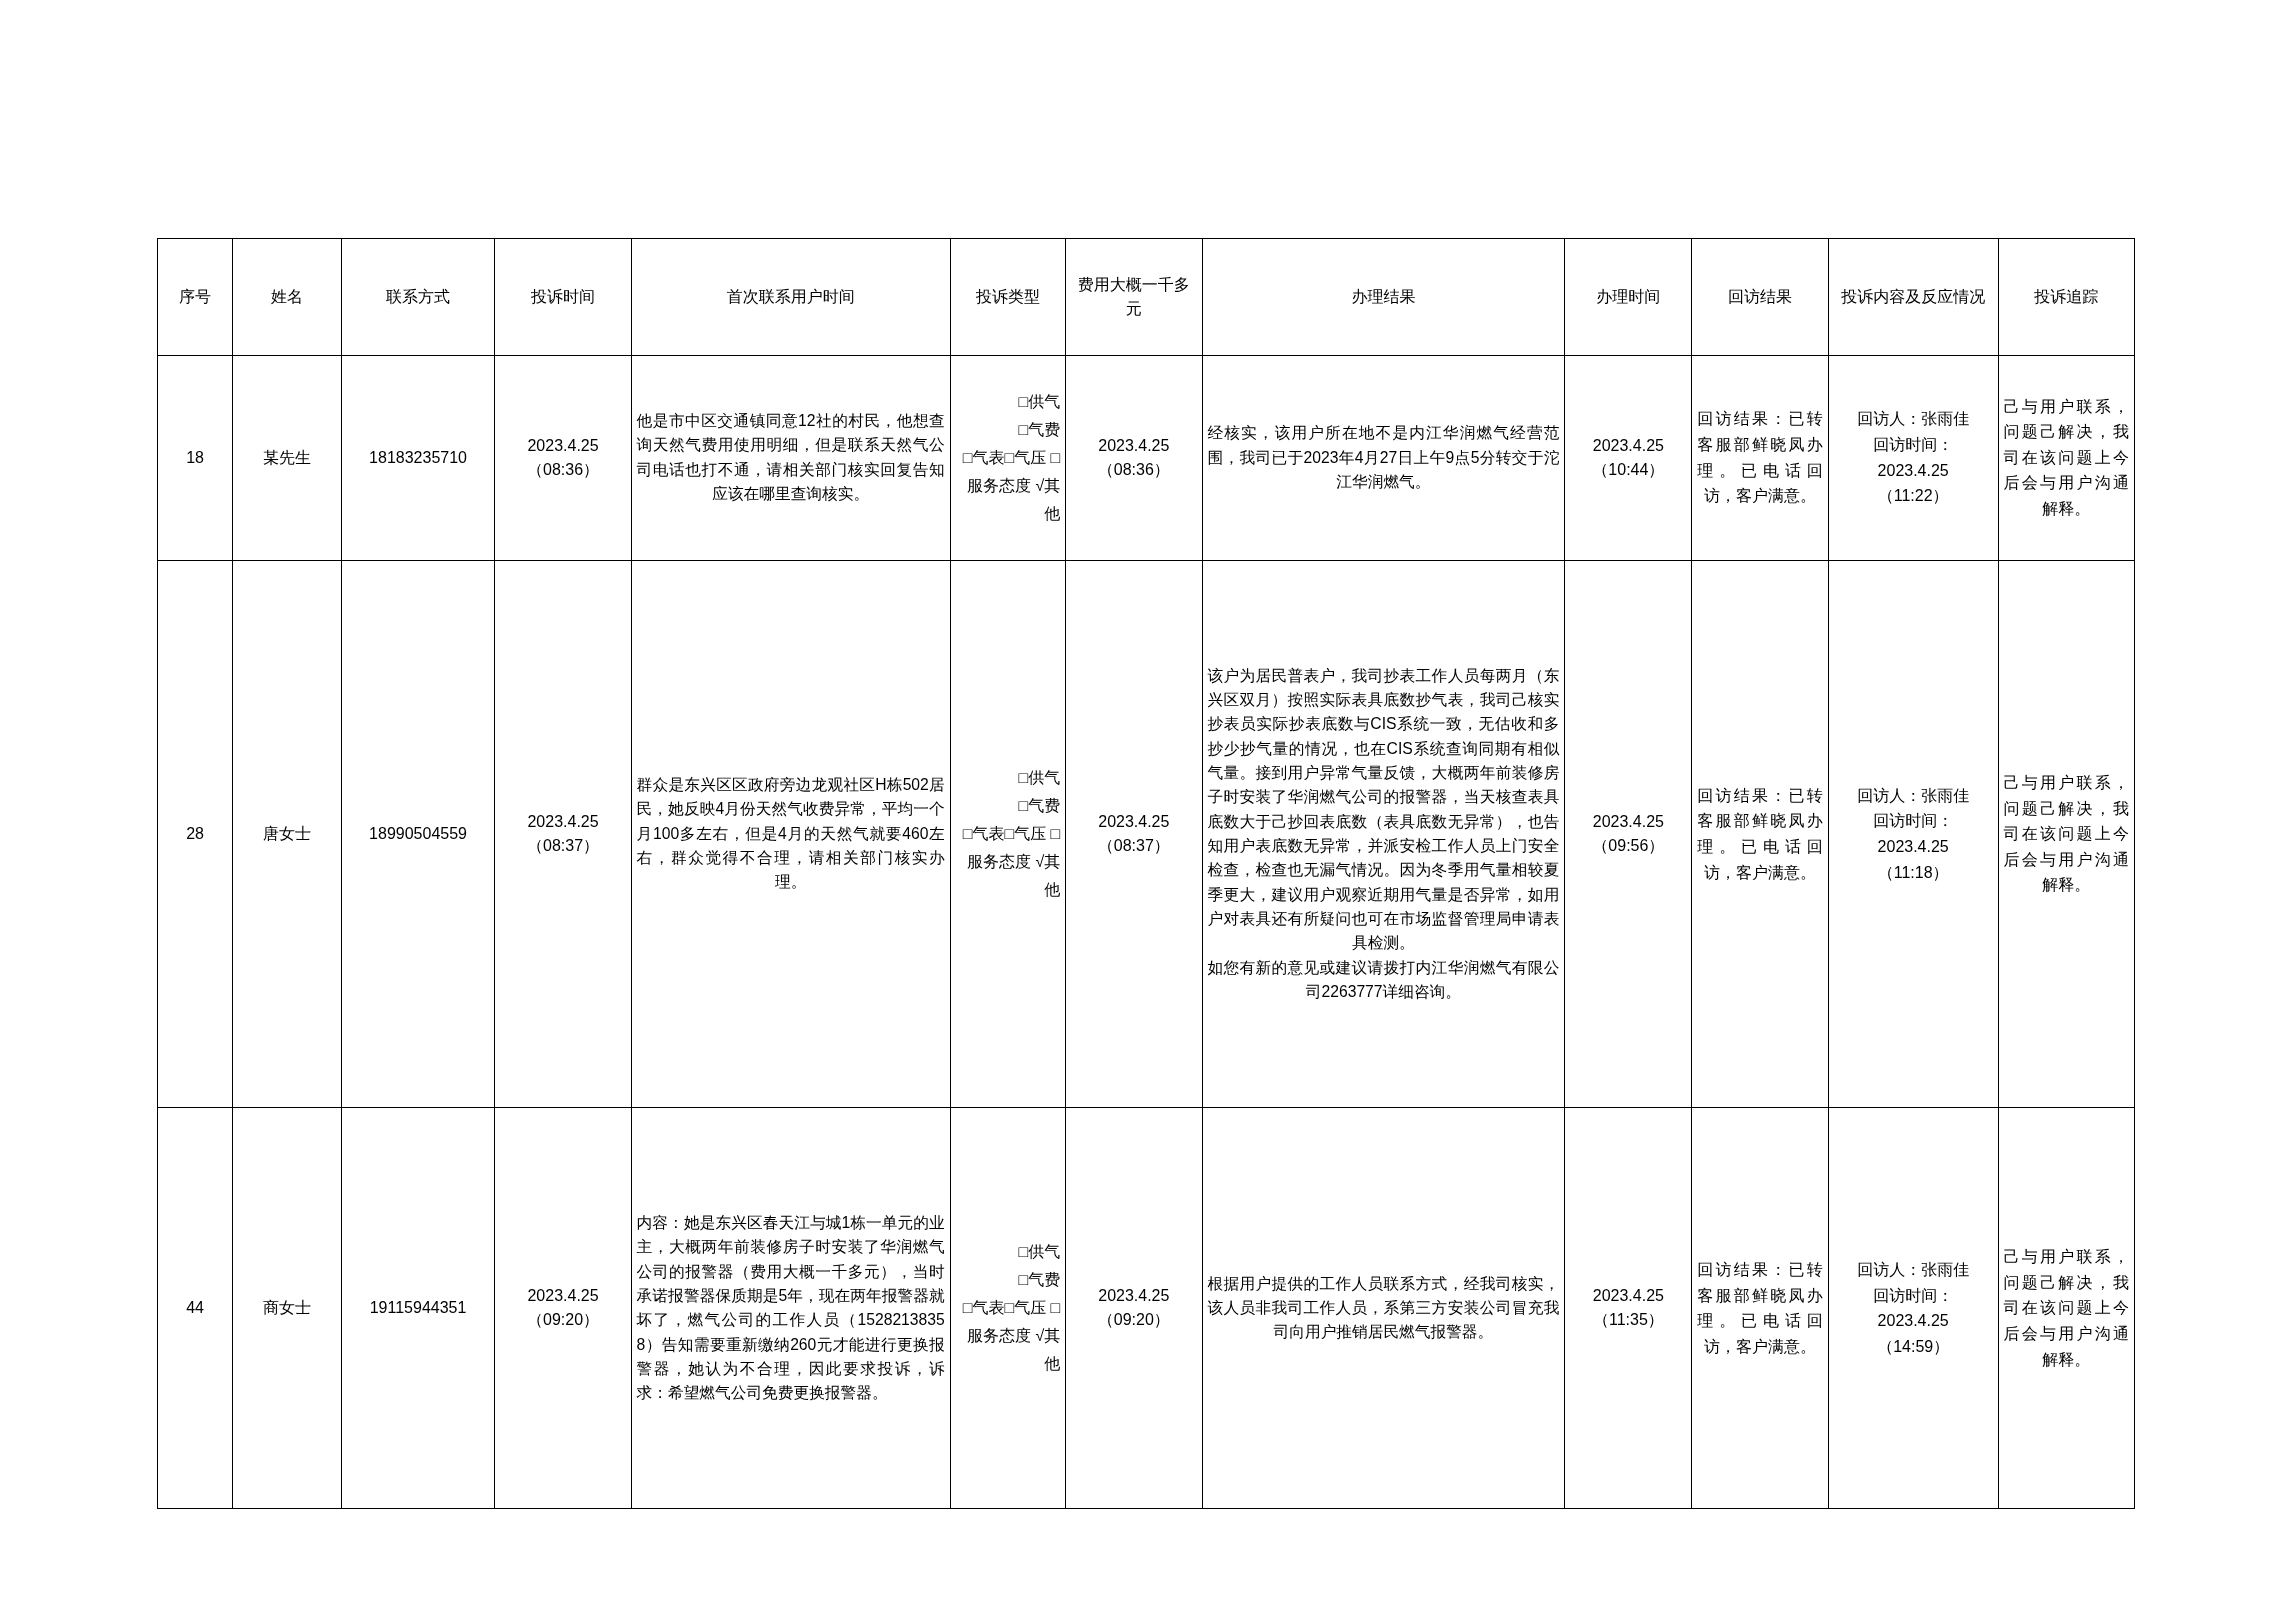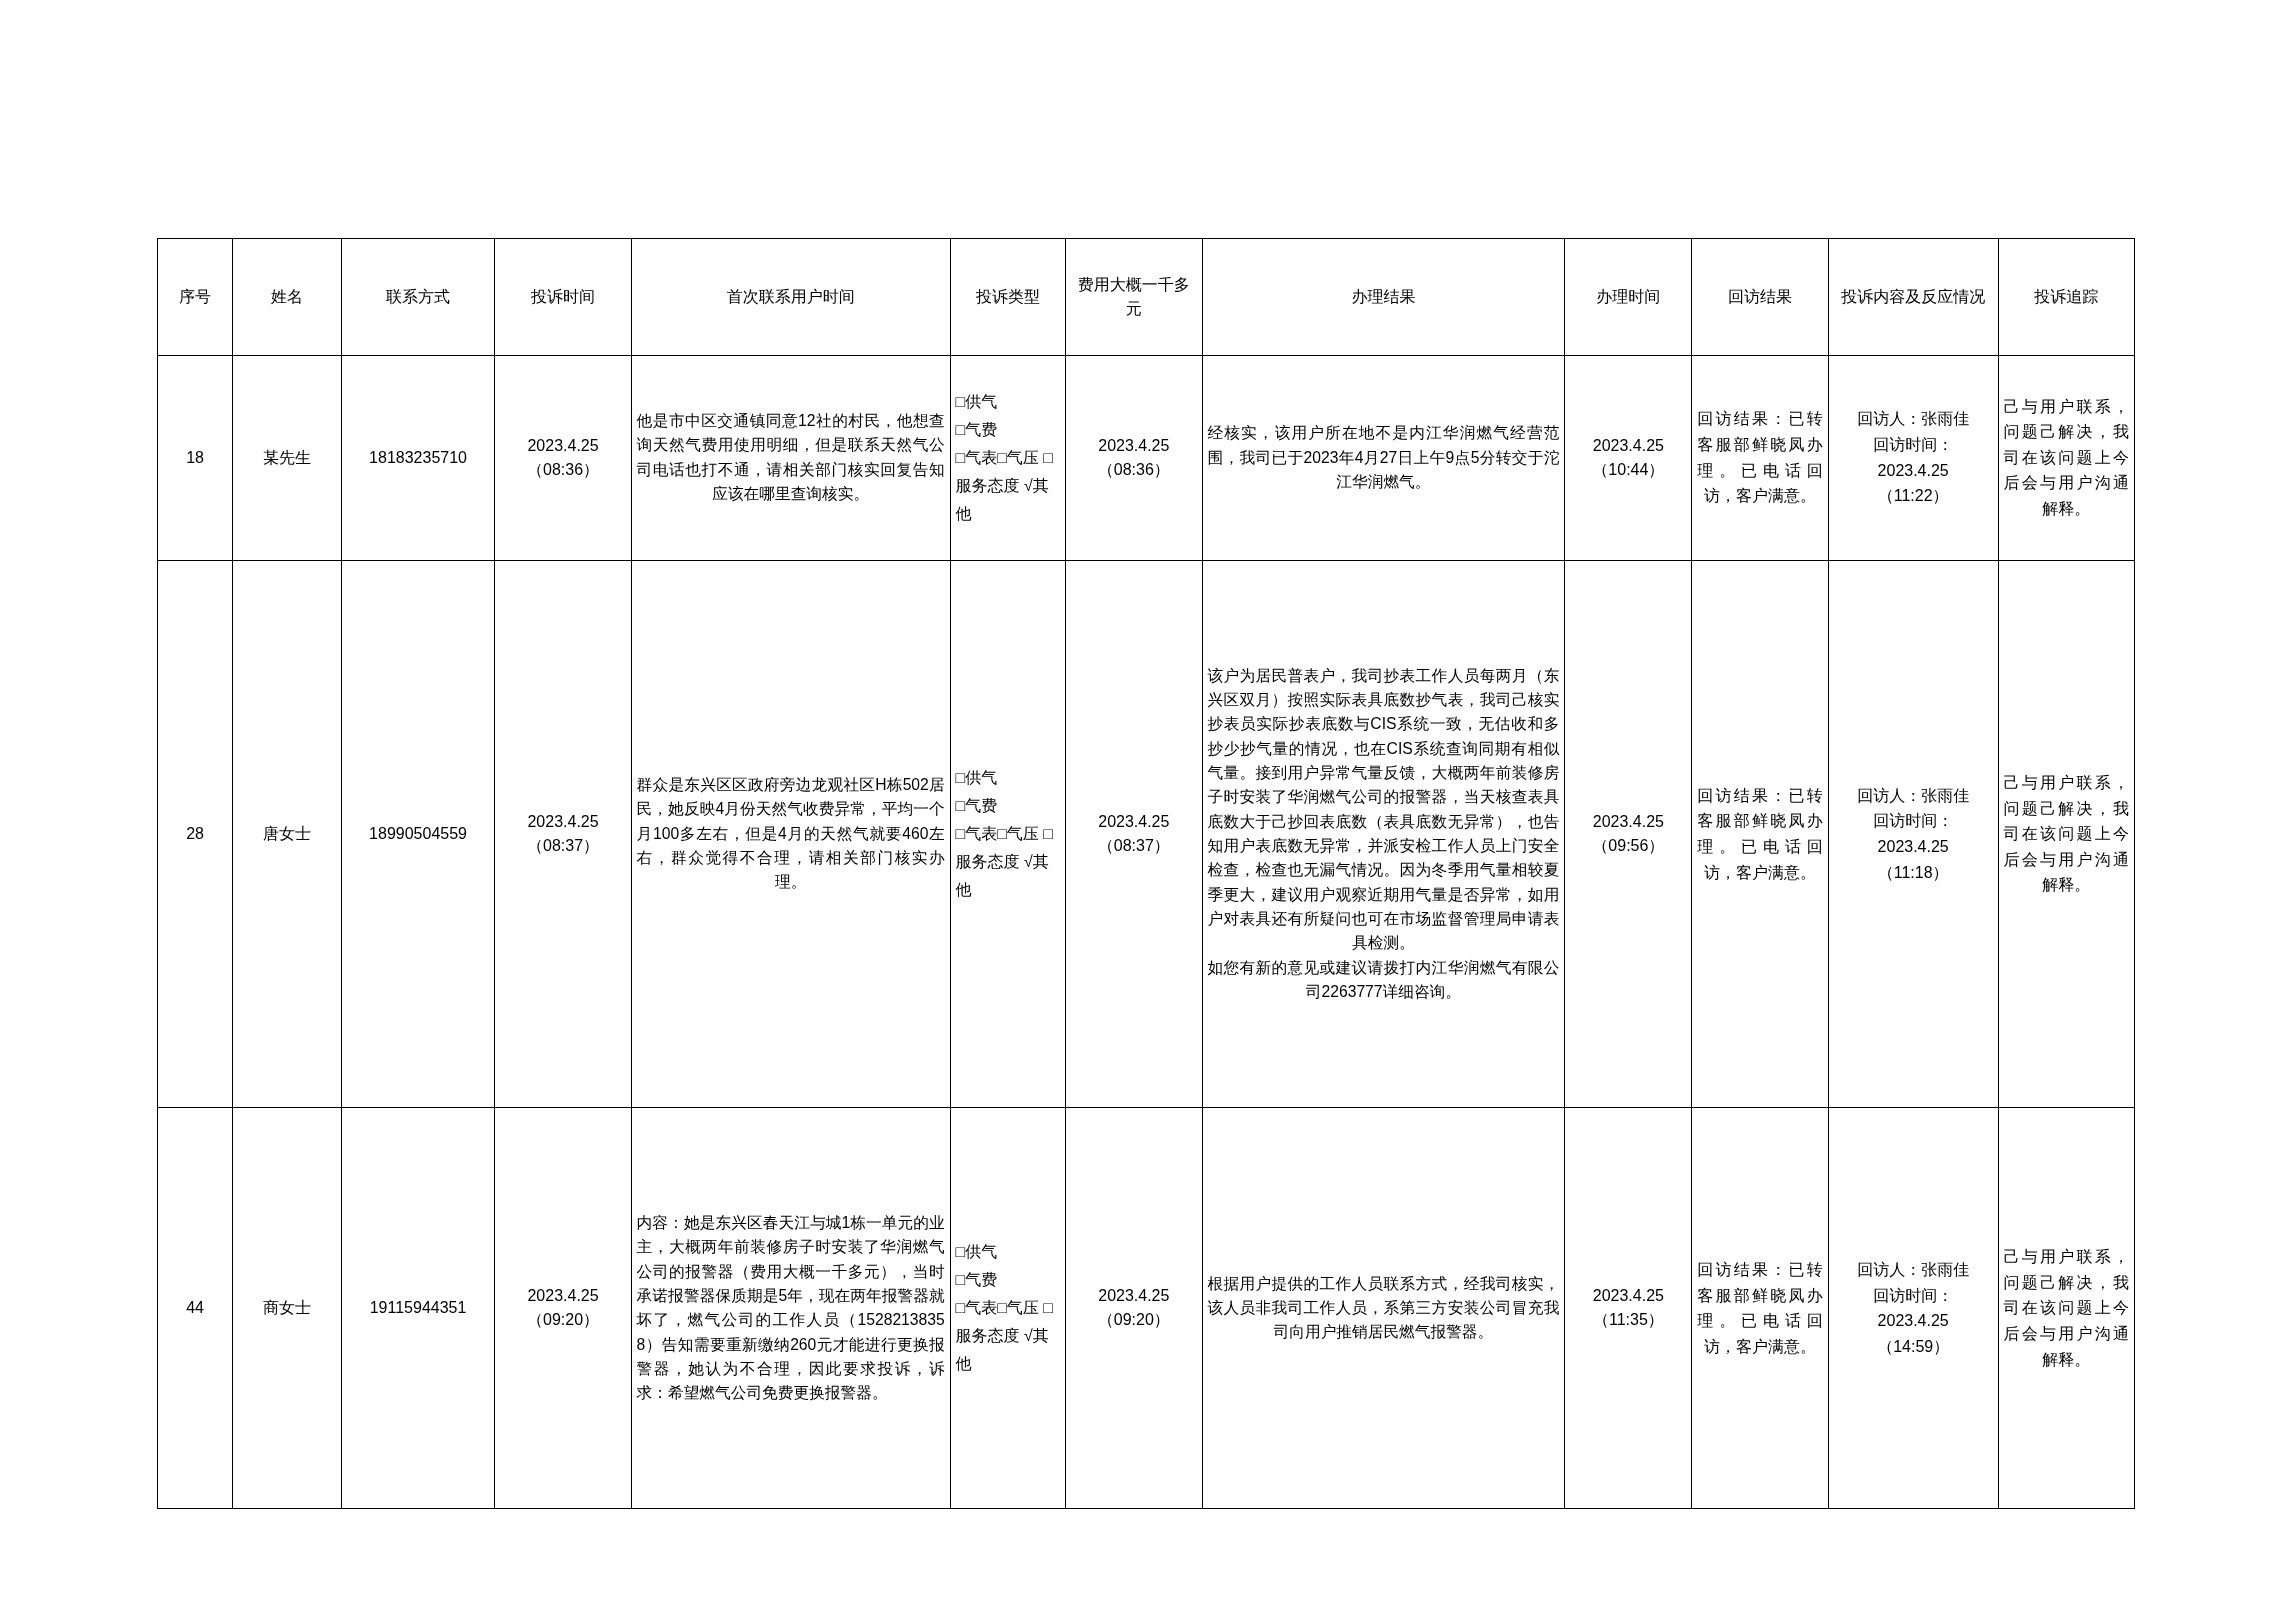--- a/index.html
+++ b/index.html
@@ -76,21 +76,21 @@
     text-align-last: left;
   }
   td.content-cell .cell-text,
   td.result-cell .cell-text {
     font-size: 15.7px;
     line-height: 1.55;
   }
   td.type-cell .cell-text {
     font-size: 16px;
     line-height: 1.75;
-    text-align: left;
+    text-align: right;
   }
   td.visitor-cell .cell-text,
   td.visit-cell .cell-text,
   td.track-cell .cell-text {
     font-size: 16px;
     line-height: 1.6;
   }
   .row-27 td { height: 196px; }
   .row-28 td { height: 539px; }
   .row-29 td { height: 392px; }

